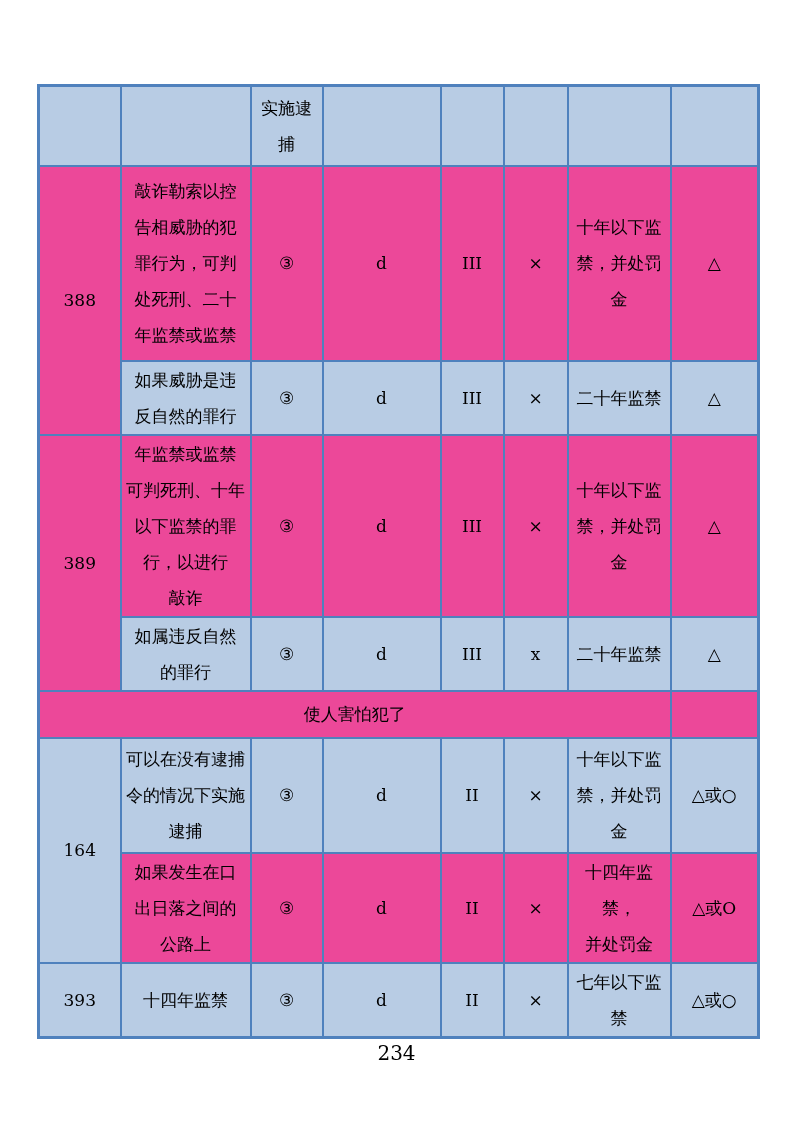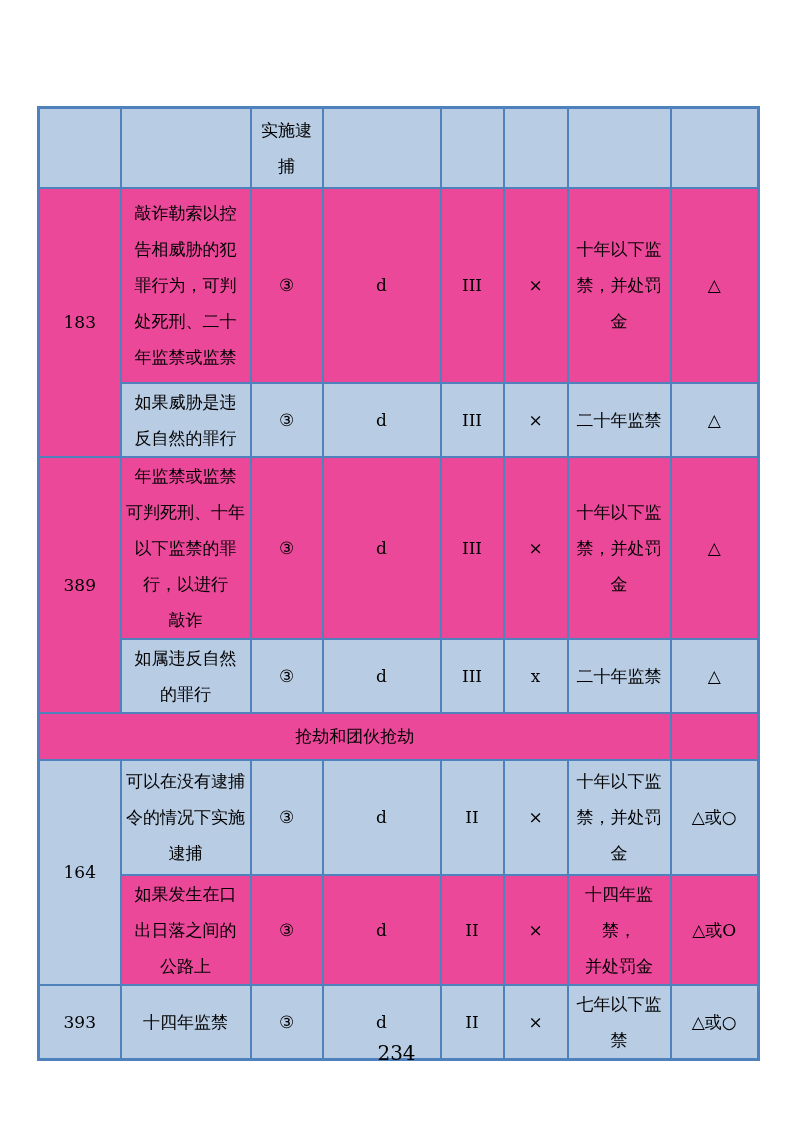--- a/index.html
+++ b/index.html
@@ -12,21 +12,21 @@
   .page {
     position: relative;
     width: 793px;
     height: 1122px;
     background: #ffffff;
     overflow: hidden;
   }
   table.crime-table {
     position: absolute;
     left: 37px;
-    top: 106px;
+    top: 84px;
     width: 720px;
     border-collapse: collapse;
     table-layout: fixed;
     border: 3px solid #4f81bd;
   }
   table.crime-table td {
     border: 2px solid #4f81bd;
     text-align: center;
     vertical-align: middle;
     font-size: 17px;
@@ -75,21 +75,21 @@
       <td class="shaded header-cell"><span>实施逮
 捕</span></td>
       <td class="shaded"></td>
       <td class="shaded"></td>
       <td class="shaded"></td>
       <td class="shaded"></td>
       <td class="shaded"></td>
     </tr>
 
     <tr style="height:195px">
-      <td class="white num-cell" rowspan="2"><span>183</span></td>
+      <td class="white num-cell" rowspan="2"><span>388</span></td>
       <td class="white"><span>敲诈勒索以控
 告相威胁的犯
 罪行为，可判
 处死刑、二十
 年监禁或监禁</span></td>
       <td class="white symbol"><span>③</span></td>
       <td class="white symbol"><span>d</span></td>
       <td class="white symbol"><span>III</span></td>
       <td class="white symbol"><span>×</span></td>
       <td class="white punish"><span>十年以下监
@@ -129,21 +129,21 @@
 的罪行</span></td>
       <td class="shaded symbol"><span>③</span></td>
       <td class="shaded symbol"><span>d</span></td>
       <td class="shaded symbol"><span>III</span></td>
       <td class="shaded symbol"><span>x</span></td>
       <td class="shaded punish"><span>二十年监禁</span></td>
       <td class="shaded symbol"><span>△</span></td>
     </tr>
 
     <tr style="height:47px">
-      <td class="white" colspan="7"><span>抢劫和团伙抢劫</span></td>
+      <td class="white" colspan="7"><span>使人害怕犯了</span></td>
       <td class="white"></td>
     </tr>
 
     <tr style="height:115px">
       <td class="shaded num-cell" rowspan="2"><span>164</span></td>
       <td class="shaded"><span>可以在没有逮捕
 令的情况下实施
 逮捕</span></td>
       <td class="shaded symbol"><span>③</span></td>
       <td class="shaded symbol"><span>d</span></td>

